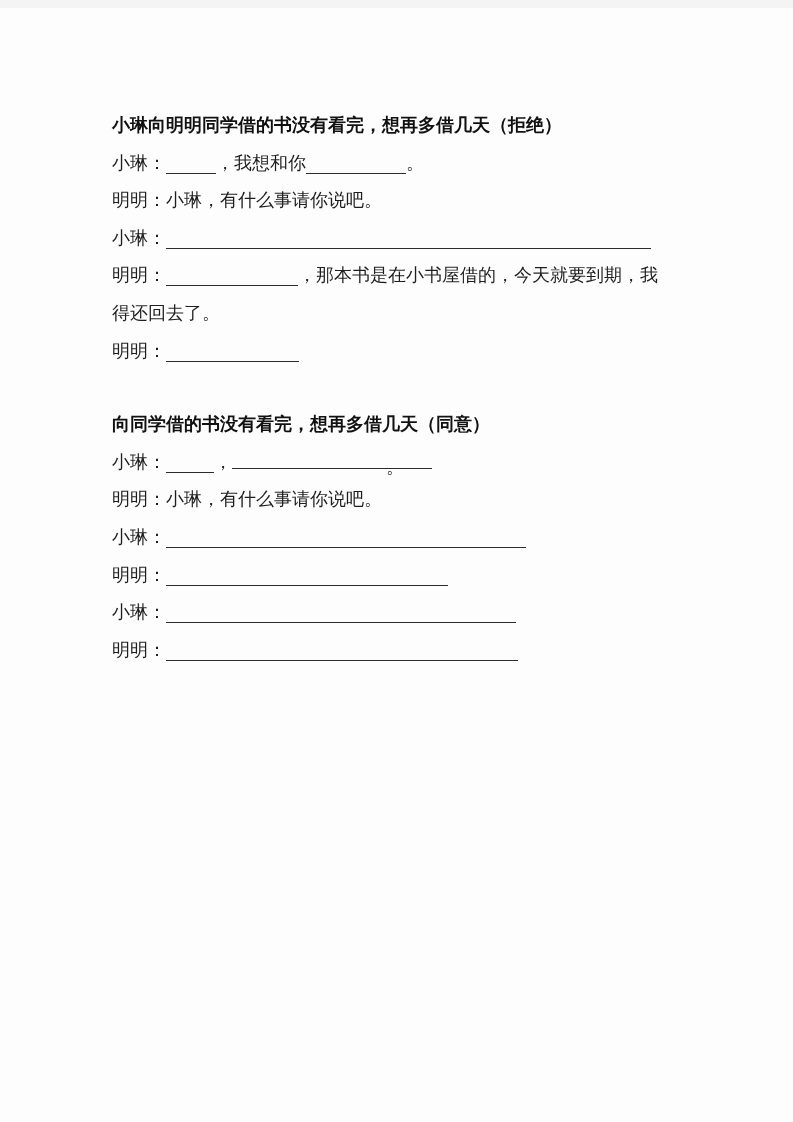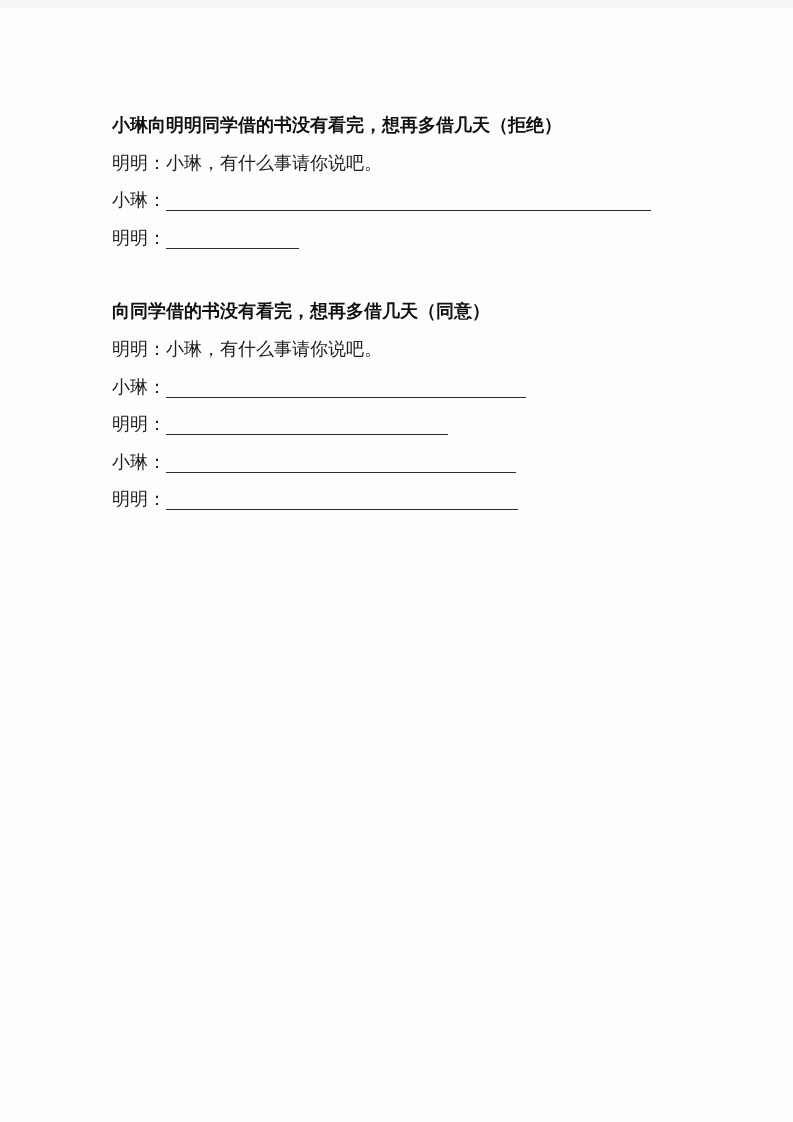--- a/index.html
+++ b/index.html
@@ -50,26 +50,29 @@
     letter-spacing: 1px;
   }
 </style>
 </head>
 <body>
 
 <div class="page">
   <div class="content">
       <div class="section">
         <div class="section-title">小琳向明明同学借的书没有看完，想再多借几天（拒绝）</div>
+        <div class="line"><span>小琳：</span><span class="blank" style="width: 50px;"></span><span>，我想和你</span><span class="blank" style="width: 100px;"></span><span>。</span></div>
         <div class="line"><span>明明：小琳，有什么事请你说吧。</span></div>
         <div class="line"><span>小琳：</span><span class="blank" style="width: 485px;"></span></div>
+        <div class="line"><span>明明：</span><span class="blank" style="width: 132px;"></span><span>，那本书是在小书屋借的，今天就要到期，我得还回去了。</span></div>
         <div class="line"><span>明明：</span><span class="blank" style="width: 133px;"></span></div>
       </div>
       <div class="section">
         <div class="section-title">向同学借的书没有看完，想再多借几天（同意）</div>
+        <div class="line"><span>小琳：</span><span class="blank" style="width: 48px;"></span><span>，</span><span class="blank has-punct" style="width: 200px;">。</span></div>
         <div class="line"><span>明明：小琳，有什么事请你说吧。</span></div>
         <div class="line"><span>小琳：</span><span class="blank" style="width: 360px;"></span></div>
         <div class="line"><span>明明：</span><span class="blank" style="width: 282px;"></span></div>
         <div class="line"><span>小琳：</span><span class="blank" style="width: 350px;"></span></div>
         <div class="line"><span>明明：</span><span class="blank" style="width: 352px;"></span></div>
       </div>
     </div>
 </div>
 
 </body></html>

